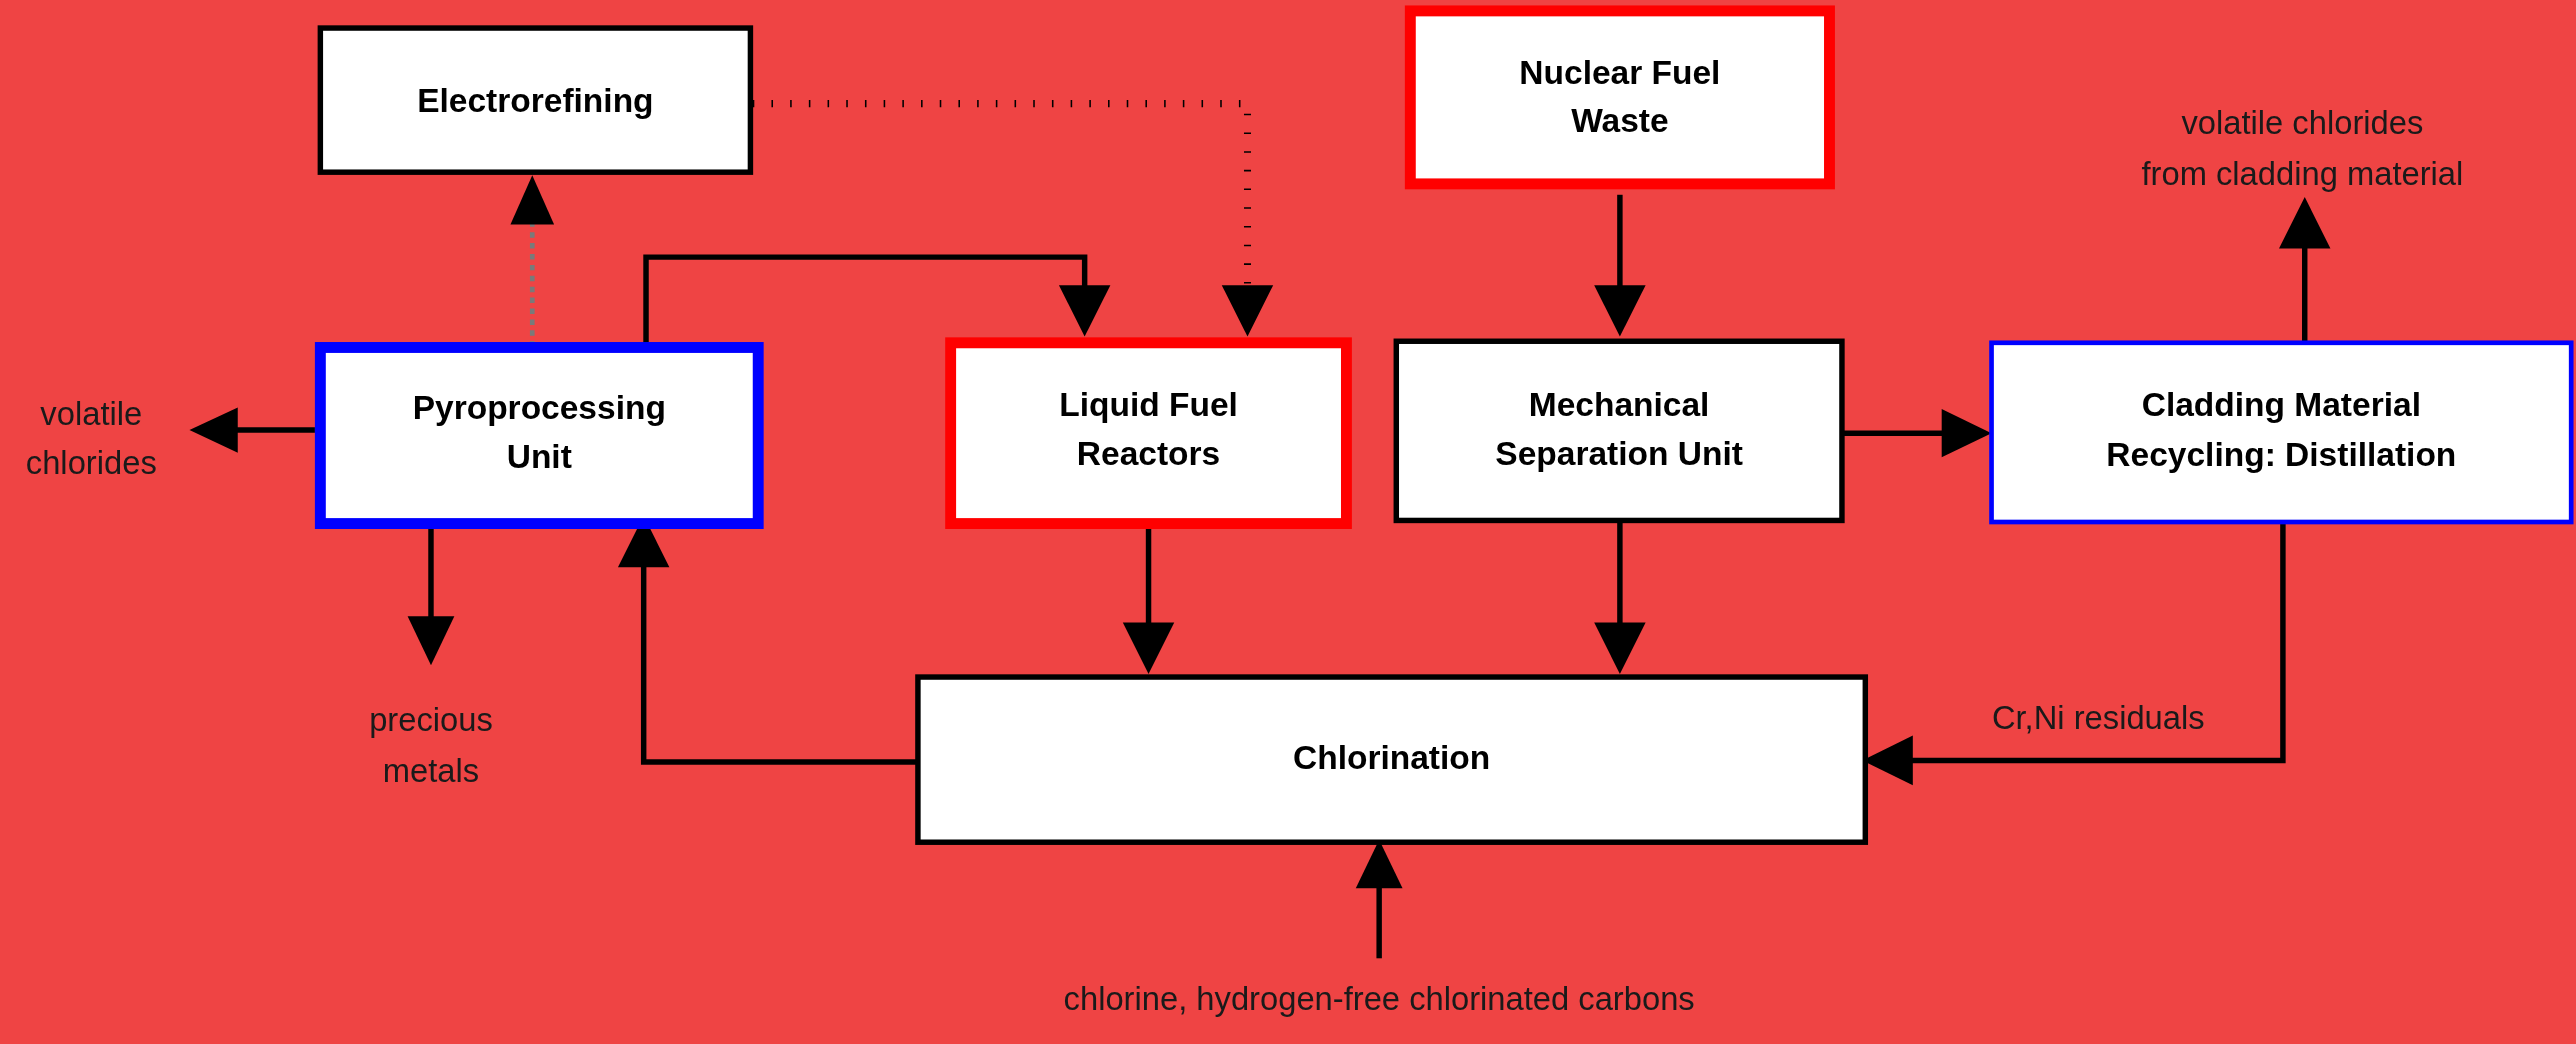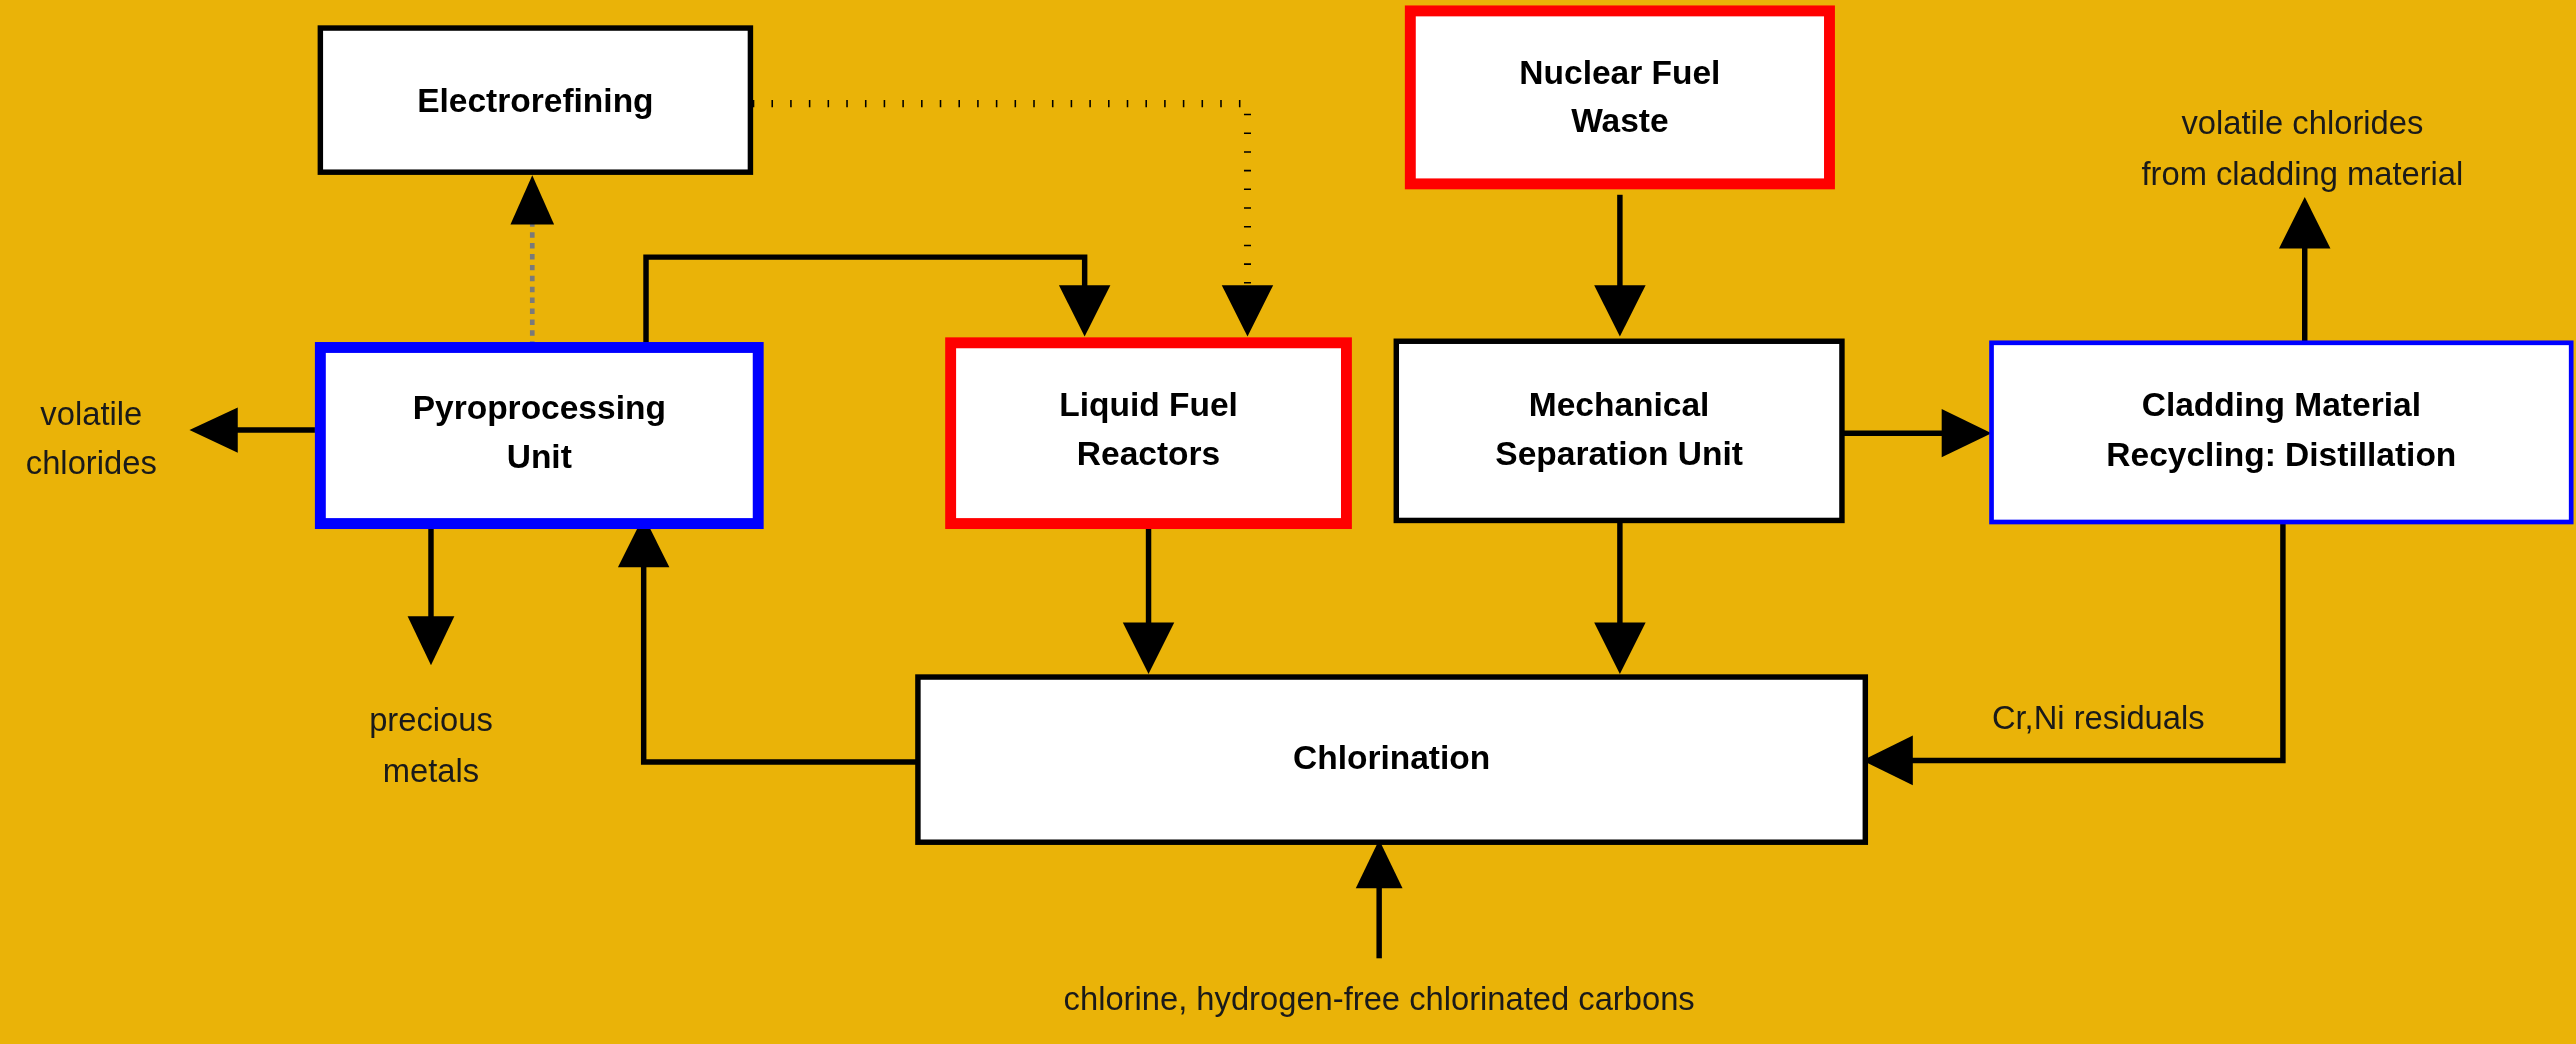--- a/index.html
+++ b/index.html
@@ -4,21 +4,21 @@
 <style>
   html, body {
     margin: 0;
     padding: 0;
     background: #ffffff;
   }
   #canvas {
     position: relative;
     width: 2576px;
     height: 1044px;
-    background: #eab308;
+    background: #ef4444;
     font-family: "Liberation Sans", sans-serif;
     overflow: hidden;
   }
   svg#flow {
     position: absolute;
     top: 0;
     left: 0;
     width: 2576px;
     height: 1044px;
   }

